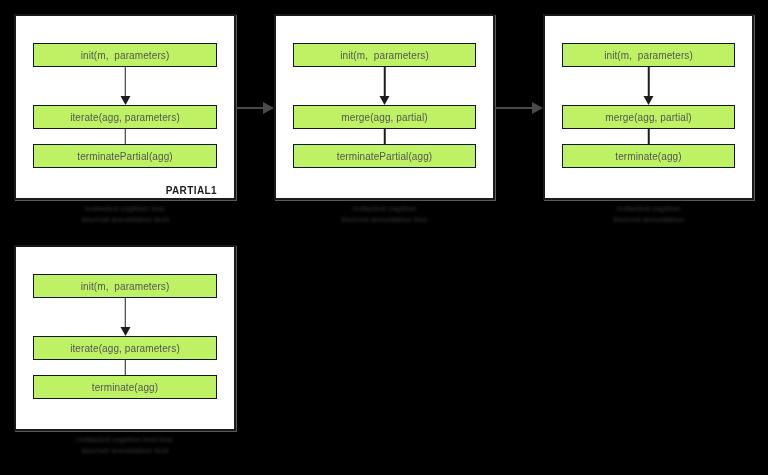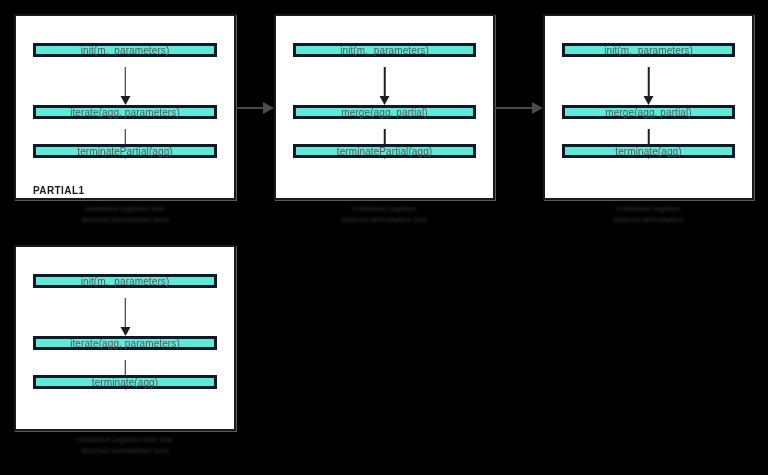--- a/index.html
+++ b/index.html
@@ -34,23 +34,23 @@
     left: 17px;
     right: 17px;
     top: 0;
     bottom: 0;
   }
   
   .method-box {
     position: absolute;
     left: 0;
     right: 0;
-    height: 14px;
-    border: 3px solid #0f172a;
-    background: #5eead4;
+    height: 24px;
+    border: 1px solid #0f172a;
+    background: #bef264;
     box-sizing: border-box;
     display: flex;
     align-items: center;
     justify-content: center;
     color: #555555;
     font-size: 10px;
     letter-spacing: 0.1px;
     white-space: pre;
   }
   .m1 { top: 27px; }
@@ -85,21 +85,21 @@
   .va1 { top: 51px; height: 38px; }
   .va1 .shaft { height: 30px; }
   .va2 { top: 113px; height: 30px; }
   .va2 .shaft { height: 22px; }
   
   .stage-name {
     position: absolute;
     left: 0;
     right: 0;
     top: 169px;
-    text-align: left;
+    text-align: right;
     font-size: 10px;
     font-weight: bold;
     color: #1b1b1b;
     letter-spacing: 0.4px;
   }
   
   .h-arrow {
     position: absolute;
     height: 12px;
   }

